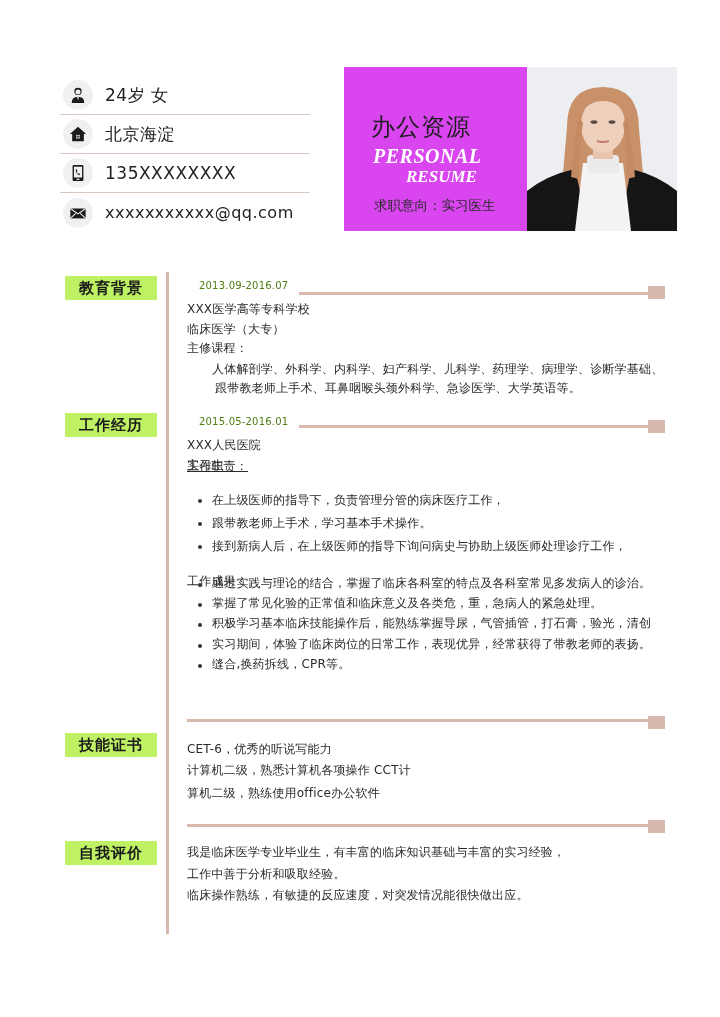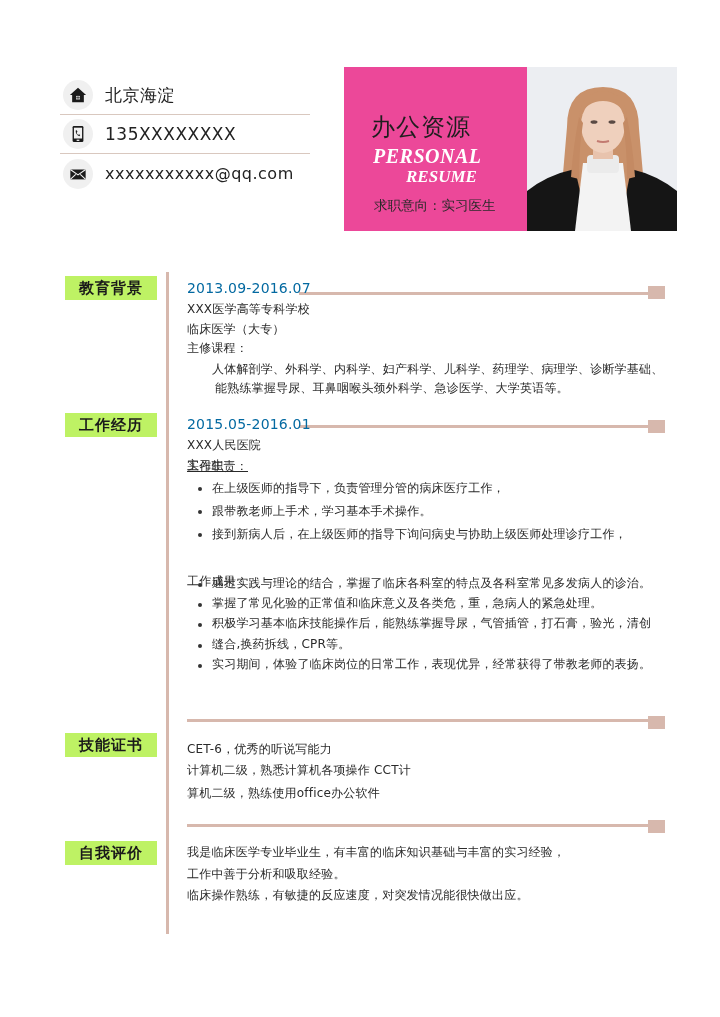--- a/index.html
+++ b/index.html
@@ -8,47 +8,59 @@
 
   
   .contact { position: absolute; left: 60px; top: 76px; width: 250px; }
   .contact-row { position: relative; height: 39px; display: flex; align-items: center; border-bottom: 1px solid #d9c8bf; }
   .contact-row:last-child { border-bottom: none; }
   .contact-icon { width: 30px; height: 30px; border-radius: 50%; background: #f0f0f0; display: flex; align-items: center; justify-content: center; margin-left: 3px; }
   .contact-icon svg { width: 18px; height: 18px; }
   .contact-text { margin-left: 12px; font-size: 17px; color: #222; letter-spacing: 0.5px; white-space: nowrap; }
   .contact-text.email { font-size: 16px; }
 
-  .hero { position: absolute; left: 344px; top: 67px; width: 183px; height: 164px; background: #ec4899; }
+  .hero { position: absolute; left: 344px; top: 67px; width: 183px; height: 164px; background: #d946ef; }
   .hero-name { position: absolute; left: 27px; top: 44px; font-size: 24px; color: #1e1e1e; letter-spacing: 1px; }
   .hero-en1 { position: absolute; left: 29px; top: 78px; font-family: "Liberation Serif", "DejaVu Serif", serif; font-style: italic; font-weight: bold; font-size: 20px; color: #ffffff; letter-spacing: 0.5px; }
   .hero-en2 { position: absolute; left: 62px; top: 100px; font-family: "Liberation Serif", "DejaVu Serif", serif; font-style: italic; font-weight: bold; font-size: 17px; color: #ffffff; }
   .hero-intent { position: absolute; left: 30px; top: 130px; font-size: 13.5px; color: #2a2a2a; white-space: nowrap; }
 
   .photo { position: absolute; left: 527px; top: 67px; width: 150px; height: 164px; background: #eceef2; overflow: hidden; }
 
   
   .vline { position: absolute; left: 166px; top: 272px; width: 3px; height: 662px; background: #d7b8ad; }
 
   .sec-label { position: absolute; left: 65px; width: 92px; height: 24px; background: #bef264; font-weight: bold; font-size: 15px; color: #1a1a1a; line-height: 24px; text-align: center; letter-spacing: 1px; }
 
   .hrule { position: absolute; height: 3px; background: #d7b8ad; }
   .hrule-end { position: absolute; width: 17px; height: 13px; background: #d7b8ad; }
 
   .txt { position: absolute; left: 187px; font-size: 12px; color: #2a2a2a; white-space: nowrap; letter-spacing: 0.2px; }
-  .date { font-size: 14px; color: #0369a1; }
+  .date { font-size: 10px; color: #4d7c0f; margin-left: 12px; }
   .bullet-list { position: absolute; left: 196px; list-style: none; }
   .bullet-list li { position: relative; padding-left: 16px; font-size: 12px; color: #2a2a2a; white-space: nowrap; height: 23px; line-height: 23px; letter-spacing: 0.2px; }
   .bullet-list li::before { content: ""; position: absolute; left: 2px; top: 10px; width: 4px; height: 4px; background: #333; border-radius: 50%; }
   .course { position: absolute; font-size: 12px; color: #2a2a2a; white-space: nowrap; letter-spacing: 0.2px; }
 </style>
 </head>
 <body>
 
 <div class="contact">
+  <div class="contact-row">
+    <span class="contact-icon">
+      <svg viewBox="0 0 20 20">
+          <circle cx="10" cy="6" r="4" fill="#1a1a1a"></circle>
+          <rect x="6.5" y="3" width="7" height="3" fill="#1a1a1a"></rect>
+          <circle cx="10" cy="6.6" r="2.8" fill="#f0f0f0"></circle>
+          <path d="M3 19 Q3 12 10 12 Q17 12 17 19 Z" fill="#1a1a1a"></path>
+          <path d="M9 12 L10 16 L11 12 Z" fill="#f0f0f0"></path>
+        </svg>
+    </span>
+    <span class="contact-text">24岁  女</span>
+  </div>
   <div class="contact-row">
     <span class="contact-icon">
       <svg viewBox="0 0 20 20">
           <path d="M10 2 L19 10 L16.5 10 L16.5 18 L3.5 18 L3.5 10 L1 10 Z" fill="#1a1a1a"></path>
           <rect x="8" y="11" width="4" height="4" fill="#f0f0f0"></rect>
           <line x1="10" y1="11" x2="10" y2="15" stroke="#1a1a1a" stroke-width="0.8"></line>
           <line x1="8" y1="13" x2="12" y2="13" stroke="#1a1a1a" stroke-width="0.8"></line>
         </svg>
     </span>
     <span class="contact-text">北京海淀</span>
@@ -112,41 +124,41 @@
 <div class="vline"></div>
 
 <div class="sec-label" style="top:276px;">教育背景</div>
 <div class="hrule" style="left:299px; top:292px; width:350px;"></div>
 <div class="hrule-end" style="left:648px; top:286px;"></div>
 <div class="txt date" style="top:280px;">2013.09-2016.07</div>
 <div class="txt" style="top:301px;">XXX医学高等专科学校</div>
 <div class="txt" style="top:321px;">临床医学（大专）</div>
 <div class="txt" style="top:340px;">主修课程：</div>
 <div class="course" style="left:212px; top:361px;">人体解剖学、外科学、内科学、妇产科学、儿科学、药理学、病理学、诊断学基础、</div>
-<div class="course" style="left:215px; top:380px;">能熟练掌握导尿、耳鼻咽喉头颈外科学、急诊医学、大学英语等。</div>
+<div class="course" style="left:215px; top:380px;">跟带教老师上手术、耳鼻咽喉头颈外科学、急诊医学、大学英语等。</div>
 
 <div class="sec-label" style="top:413px;">工作经历</div>
 <div class="hrule" style="left:299px; top:425px; width:350px;"></div>
 <div class="hrule-end" style="left:648px; top:420px;"></div>
 <div class="txt date" style="top:416px;">2015.05-2016.01</div>
 <div class="txt" style="top:437px;">XXX人民医院</div>
 <div class="txt" style="top:457px;">实习生</div>
 <div class="txt" style="top:458px;text-decoration:underline;">工作职责：</div>
-<ul class="bullet-list" style="top:477px;">
+<ul class="bullet-list" style="top:489px;">
   <li>在上级医师的指导下，负责管理分管的病床医疗工作，</li>
   <li>跟带教老师上手术，学习基本手术操作。</li>
   <li>接到新病人后，在上级医师的指导下询问病史与协助上级医师处理诊疗工作，</li>
 </ul>
 <div class="txt" style="top:573px;">工作成果：</div>
 <ul class="bullet-list" style="top:573px;">
   <li style="height:20px; line-height:20px;">通过实践与理论的结合，掌握了临床各科室的特点及各科室常见多发病人的诊治。</li>
   <li style="height:20px; line-height:20px;">掌握了常见化验的正常值和临床意义及各类危，重，急病人的紧急处理。</li>
   <li style="height:21px; line-height:21px;">积极学习基本临床技能操作后，能熟练掌握导尿，气管插管，打石膏，验光，清创</li>
+  <li style="height:20px; line-height:20px;">实习期间，体验了临床岗位的日常工作，表现优异，经常获得了带教老师的表扬。</li>
   <li style="height:20px; line-height:20px;">缝合,换药拆线，CPR等。</li>
-  <li style="height:20px; line-height:20px;">实习期间，体验了临床岗位的日常工作，表现优异，经常获得了带教老师的表扬。</li>
 </ul>
 
 <div class="hrule" style="left:187px; top:719px; width:462px;"></div>
 <div class="hrule-end" style="left:648px; top:716px;"></div>
 <div class="sec-label" style="top:733px;">技能证书</div>
 <div class="txt" style="top:741px;">CET-6，优秀的听说写能力</div>
 <div class="txt" style="top:762px;">计算机二级，熟悉计算机各项操作 CCT计</div>
 <div class="txt" style="top:785px;">算机二级，熟练使用office办公软件</div>
 
 <div class="hrule" style="left:187px; top:824px; width:462px;"></div>

